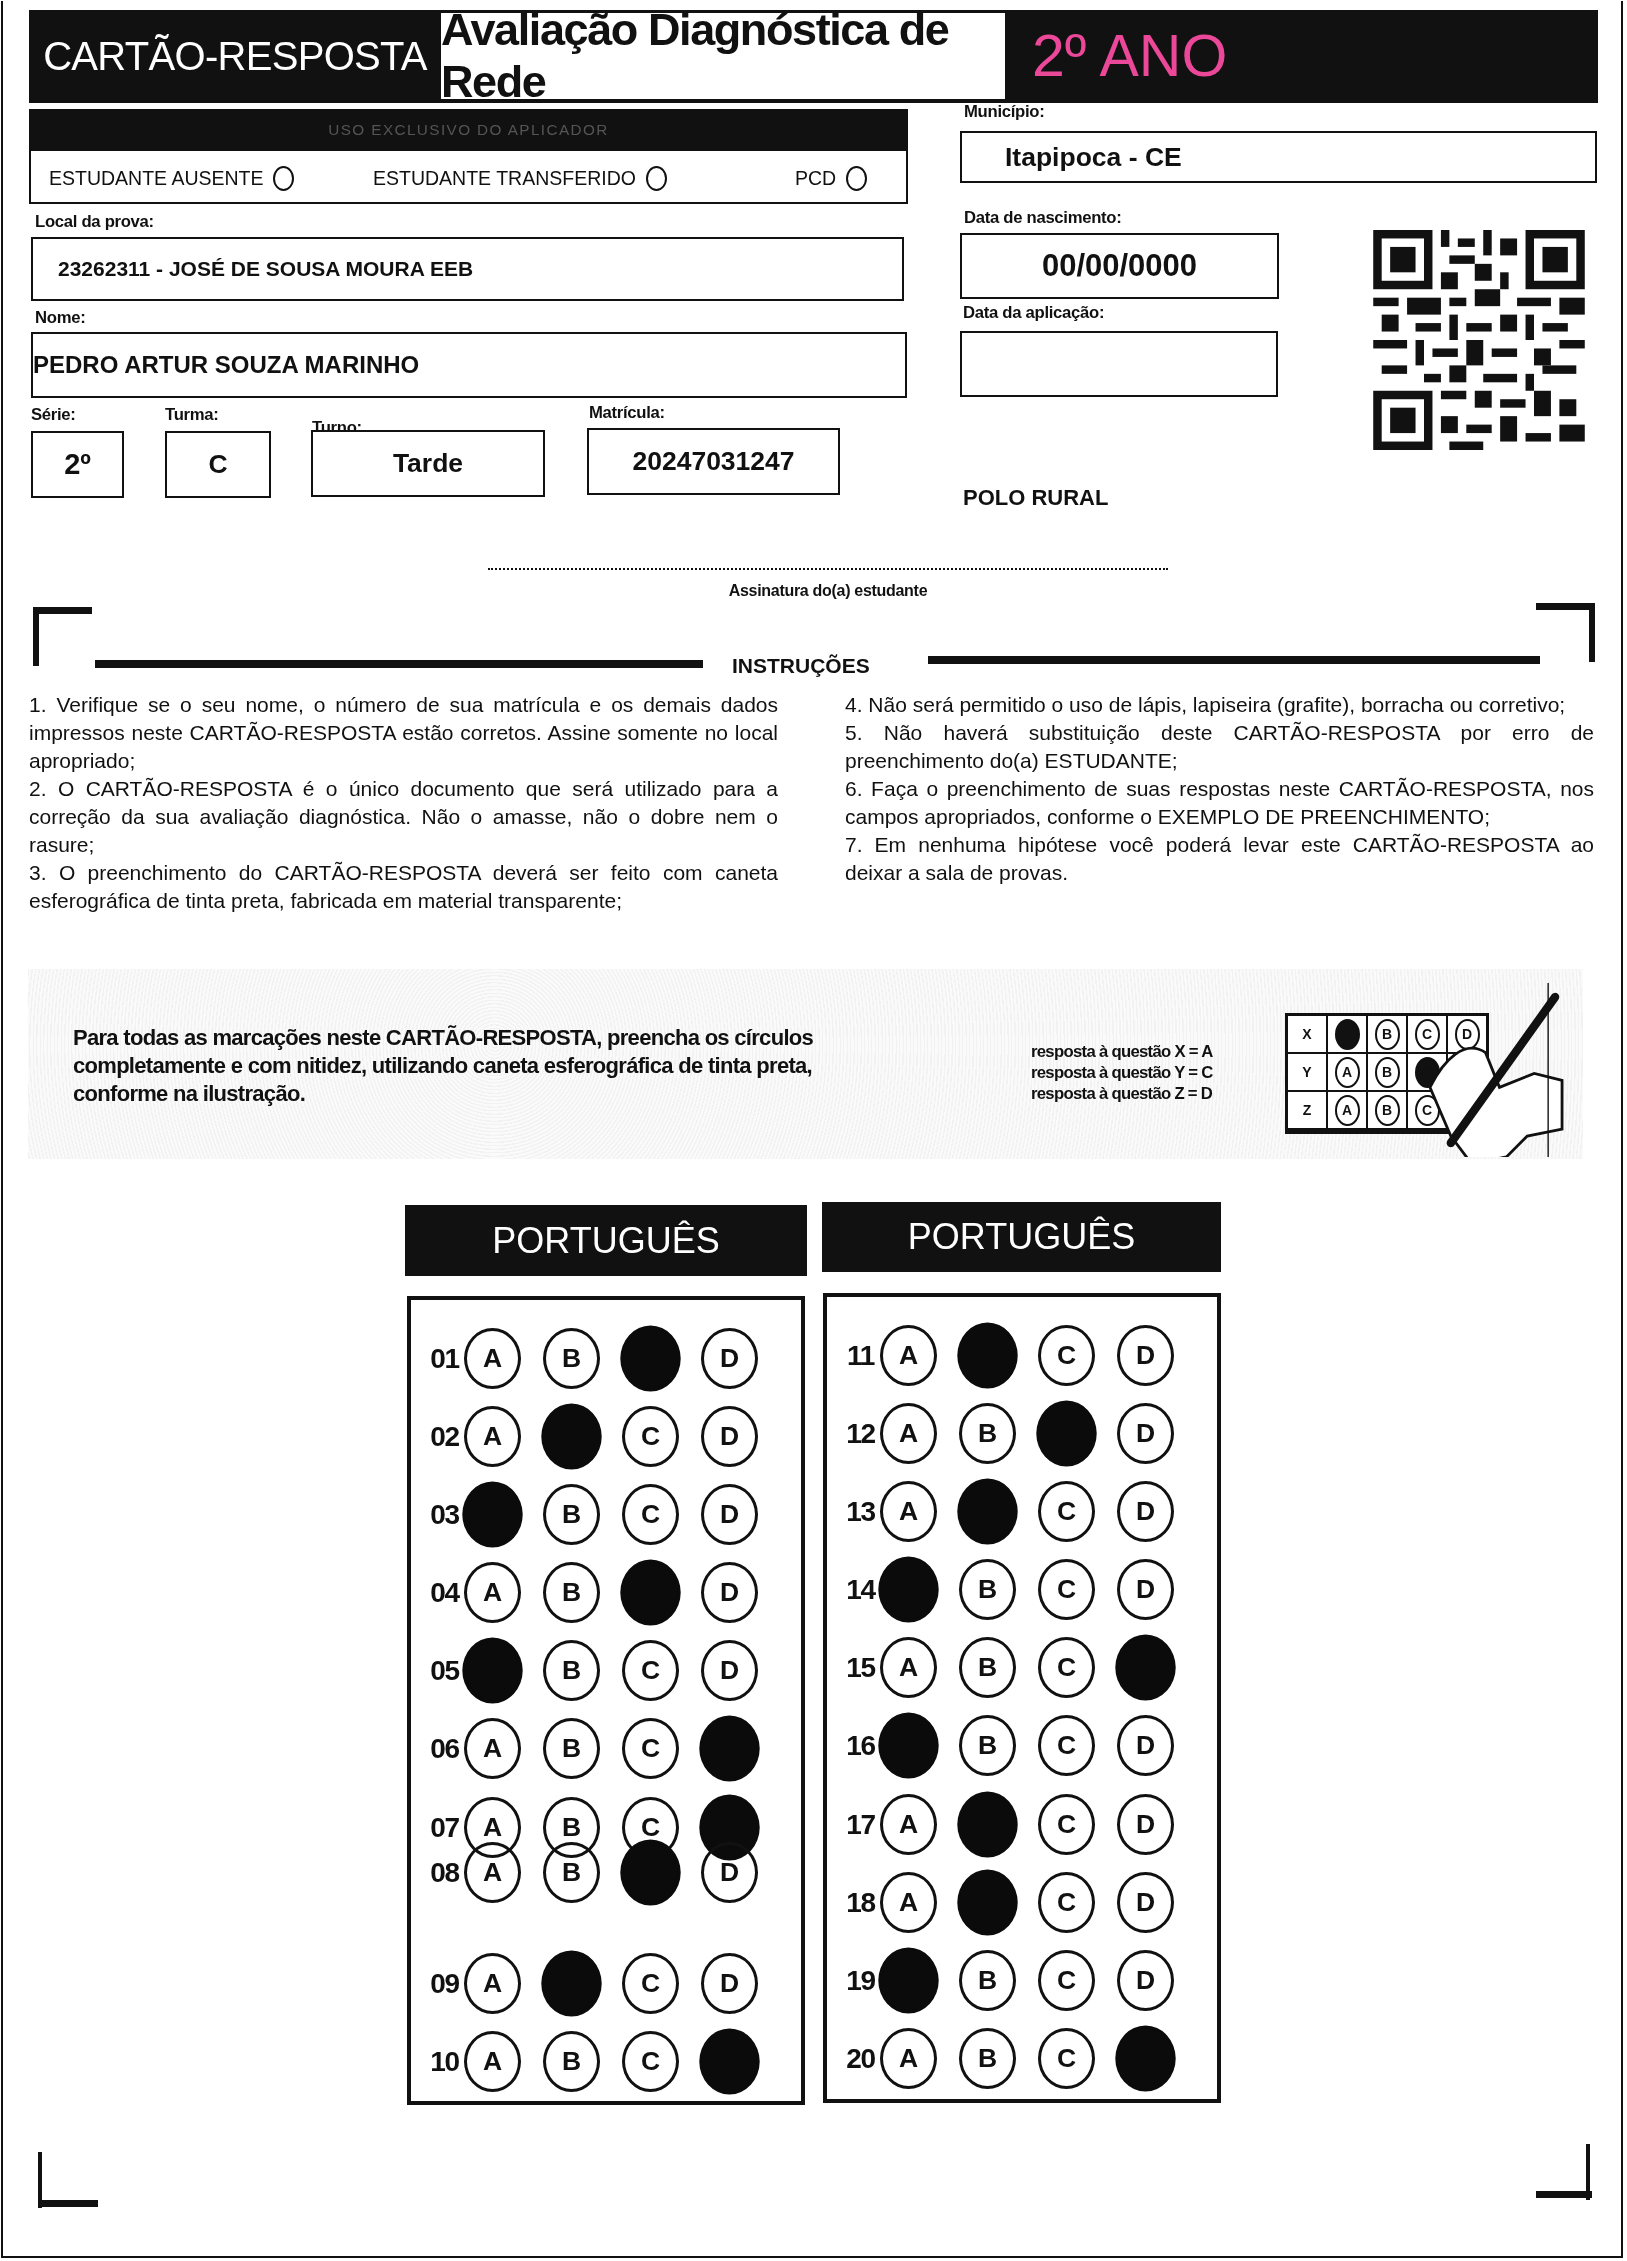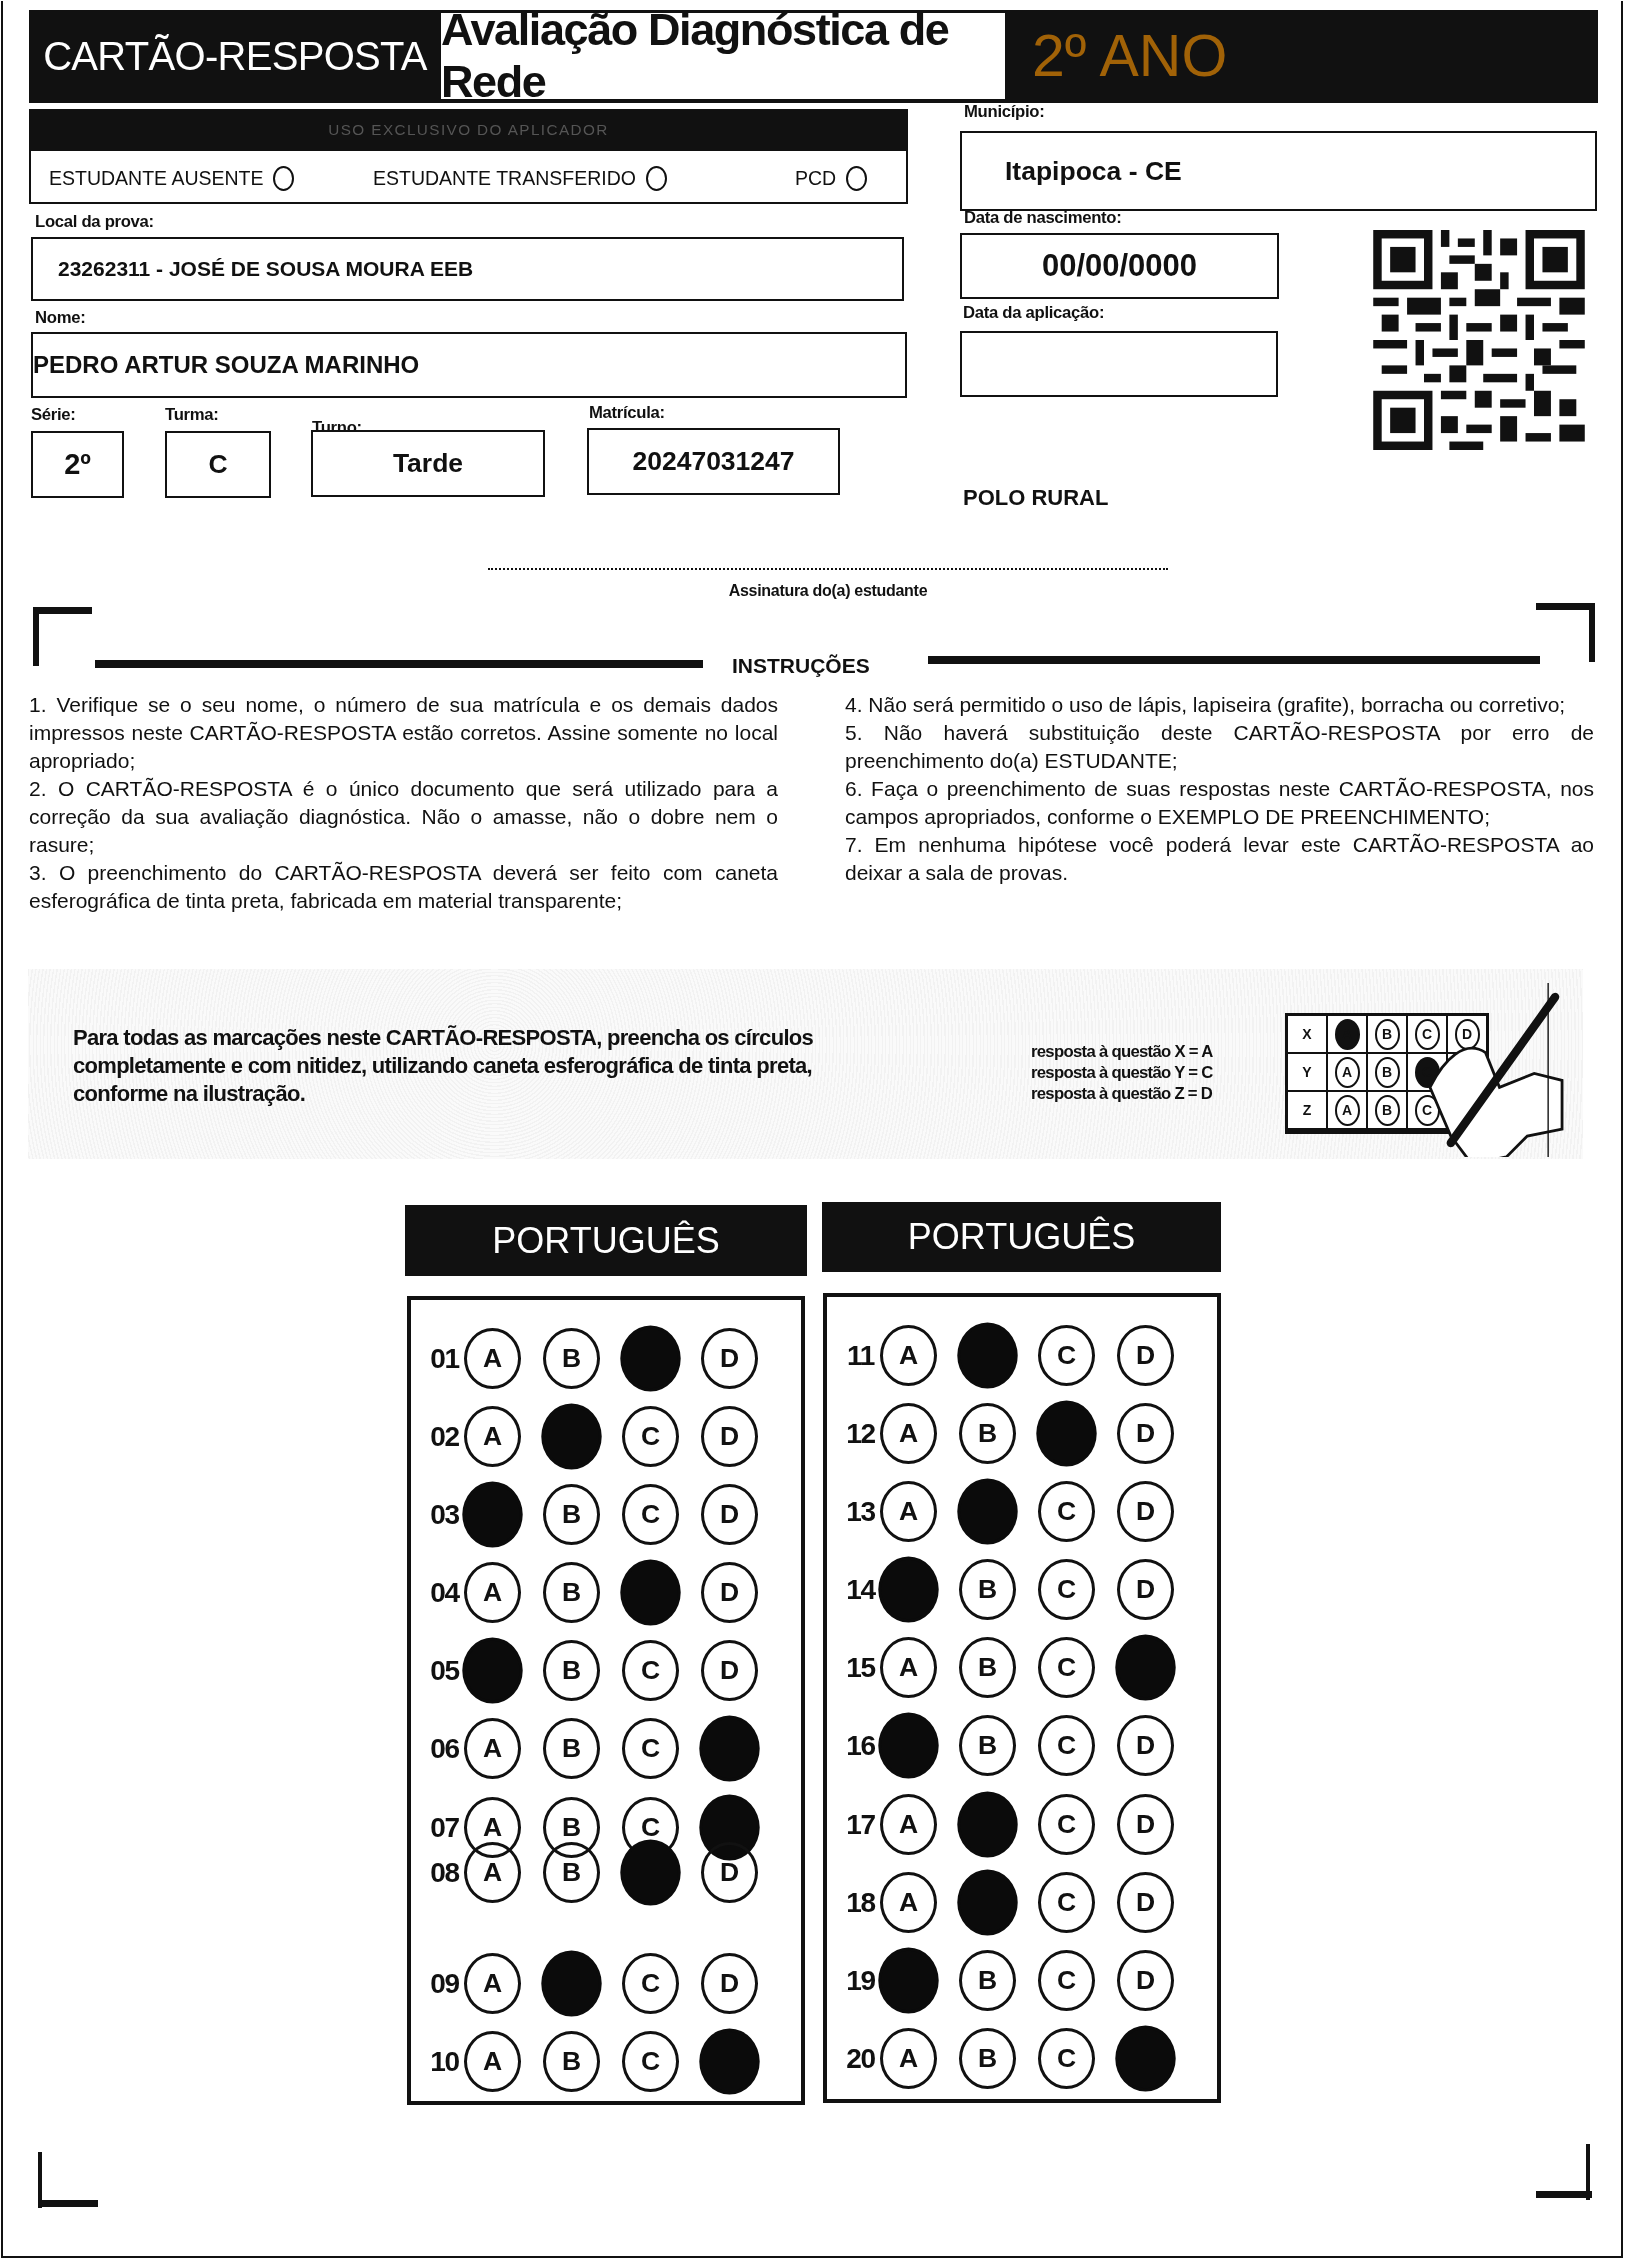--- a/index.html
+++ b/index.html
@@ -5,21 +5,21 @@
   * { box-sizing: border-box; margin: 0; padding: 0; }
   html, body { width: 1628px; height: 2261px; background: #ffffff; }
   body { position: relative; font-family: "Liberation Sans", sans-serif; color: #111; overflow: hidden; }
   .page-border { position: absolute; left: 1.4px; top: 1.4px; width: 1622px; height: 2257px; border-left: 2.1px solid #111; border-bottom: 2.8px solid #111; border-right: 2.1px solid #111; }
   .abs { position: absolute; }
 
   
   .hdr-bar { left: 29px; top: 9.8px; width: 1569px; height: 93px; background: #111; }
   .hdr-left { left: 29px; top: 9.8px; width: 412px; height: 93px; display: flex; align-items: center; justify-content: center; color: #fff; font-size: 40px; font-family: "Liberation Sans", sans-serif; letter-spacing: -0.7px; transform-origin: left center; }
   .hdr-mid { left: 441px; top: 12.6px; width: 564px; height: 86px; background: #fff; display: flex; align-items: center; justify-content: center; font-size: 45px; font-weight: bold; letter-spacing: -1.4px; }
-  .hdr-right { left: 1032px; top: 9.8px; height: 93px; display: flex; align-items: center; color: #a16207; font-size: 59px; }
+  .hdr-right { left: 1032px; top: 9.8px; height: 93px; display: flex; align-items: center; color: #ec4899; font-size: 59px; }
 
   
   .aplic-head { left: 29px; top: 109px; width: 879px; height: 42px; background: #111; color: #555; font-size: 15.3px; letter-spacing: 1.4px; display: flex; align-items: center; justify-content: center; }
   .aplic-body { left: 29px; top: 151px; width: 879px; height: 53px; border: 2.8px solid #111; border-top: none; display: flex; align-items: center; font-size: 19.5px; }
   .aplic-item { position: absolute; display: flex; align-items: center; gap: 9.8px; top: 15.3px; }
   .radio { width: 21px; height: 25px; border: 2.1px solid #111; border-radius: 50%; display: inline-block; }
 
   .lbl { font-size: 16.7px; font-weight: bold; letter-spacing: -0.3px; }
   .box { border: 2.8px solid #111; background: #fff; display: flex; align-items: center; }
   .val { font-size: 22px; font-weight: bold; }
@@ -104,21 +104,21 @@
   <span class="val" style="font-size:26.5px;">C</span>
 </div>
 <div class="abs box" style="left:311px; top:430px; width:234px; height:67px; justify-content:center;">
   <span class="val" style="font-size:26.5px;">Tarde</span>
 </div>
 <div class="abs box" style="left:587px; top:428px; width:253px; height:67px; justify-content:center;">
   <span class="val" style="font-size:26.5px;">20247031247</span>
 </div>
 
 <div class="abs lbl" style="left:964px; top:102px;">Município:</div>
-<div class="abs box" style="left:960px; top:131px; width:637px; height:80px; padding-left:43px;text-align:right;">
+<div class="abs box" style="left:960px; top:131px; width:637px; height:52px; padding-left:43px;text-align:right;">
   <span class="val" style="font-size:26.5px;">Itapipoca - CE</span>
 </div>
 <div class="abs lbl" style="left:964px; top:208px;">Data de nascimento:</div>
 <div class="abs box" style="left:960px; top:233px; width:319px; height:66px; justify-content:center;">
   <span class="val" style="font-size:31px;">00/00/0000</span>
 </div>
 <div class="abs lbl" style="left:963px; top:303px;">Data da aplicação:</div>
 <div class="abs box" style="left:960px; top:331px; width:318px; height:66px;">
   <span class="val"></span>
 </div>

